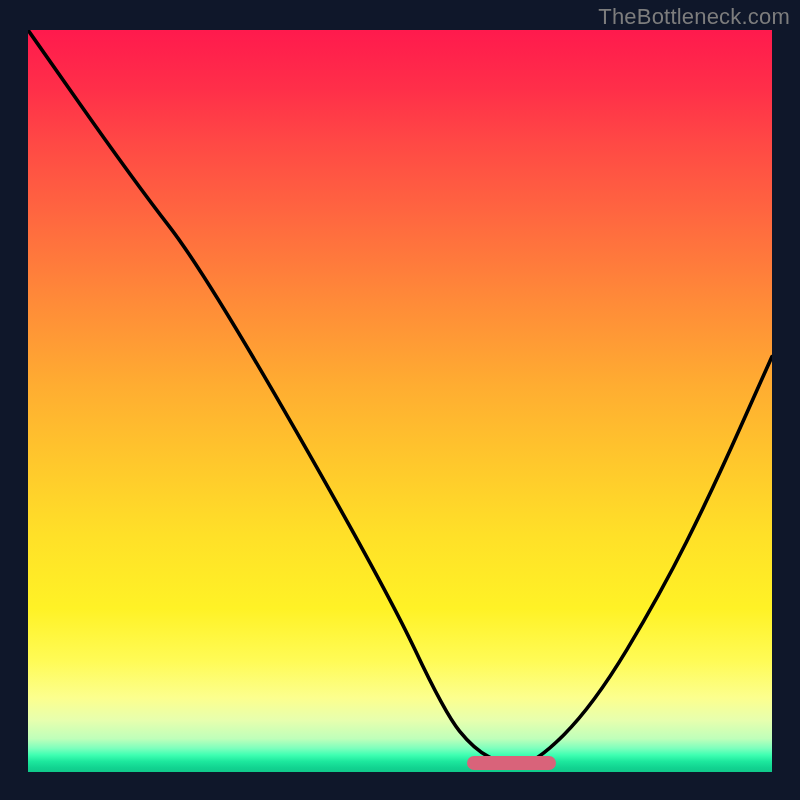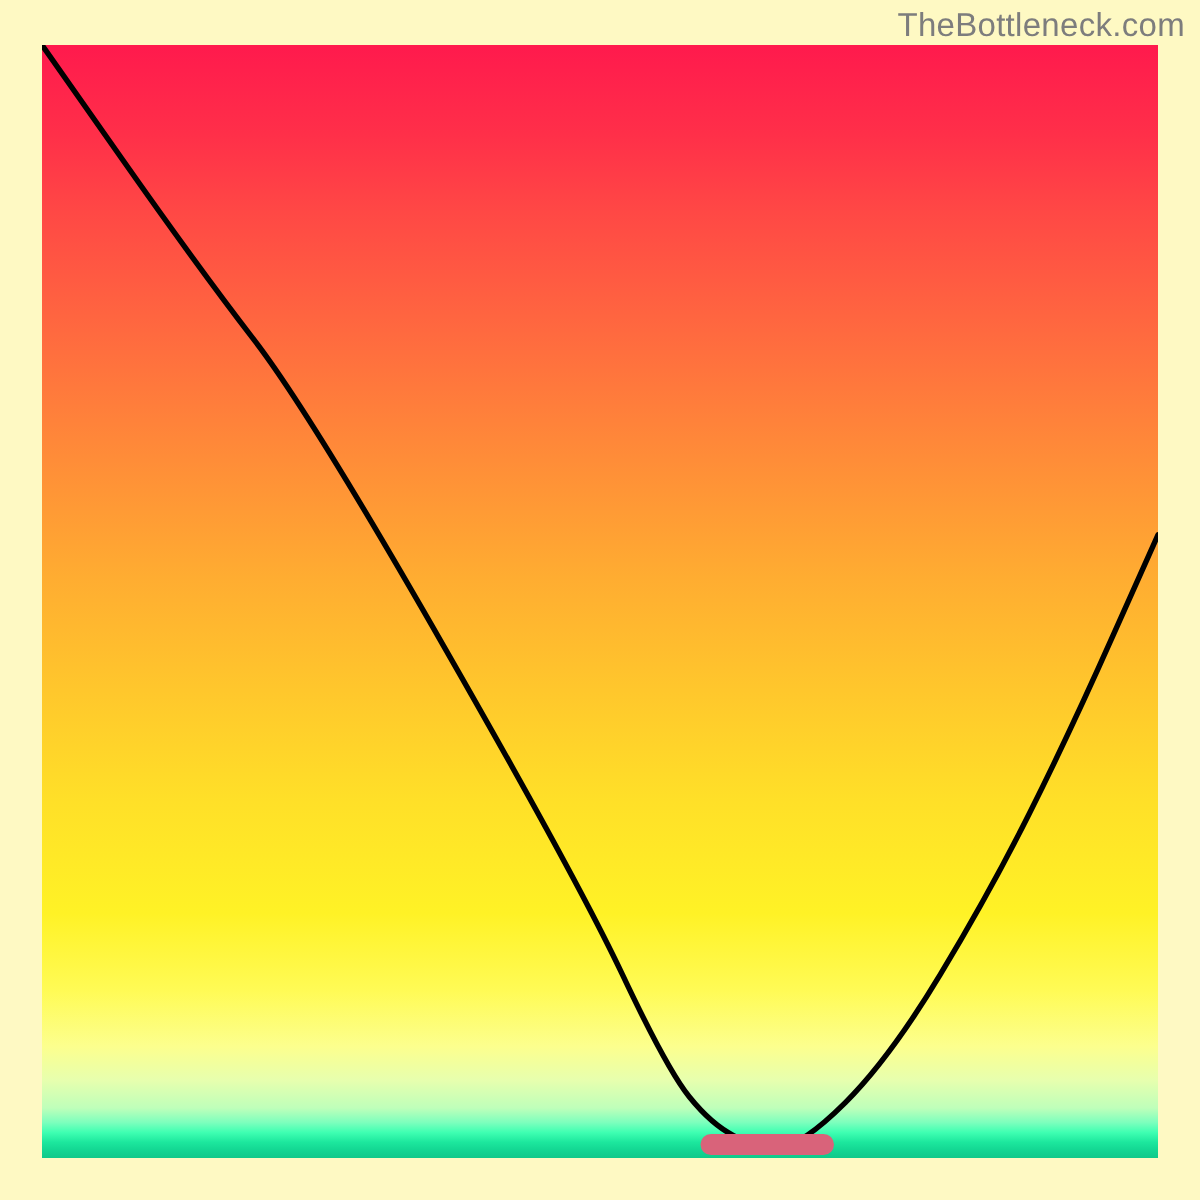--- a/index.html
+++ b/index.html
@@ -8,21 +8,21 @@
     width: 800px;
     height: 800px;
     background: #000;
     overflow: hidden;
     font-family: Arial, Helvetica, sans-serif;
   }
   .frame {
     position: relative;
     width: 800px;
     height: 800px;
-    background: #fef9c3;
+    background: #0f172a;
   }
   .watermark {
     position: absolute;
     top: 4px;
     right: 10px;
     color: #7d7d7d;
     font-size: 22px;
     letter-spacing: 0.2px;
     z-index: 50;
     user-select: none;

